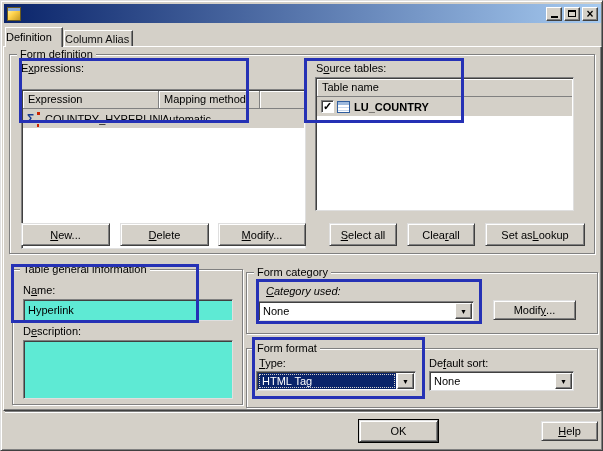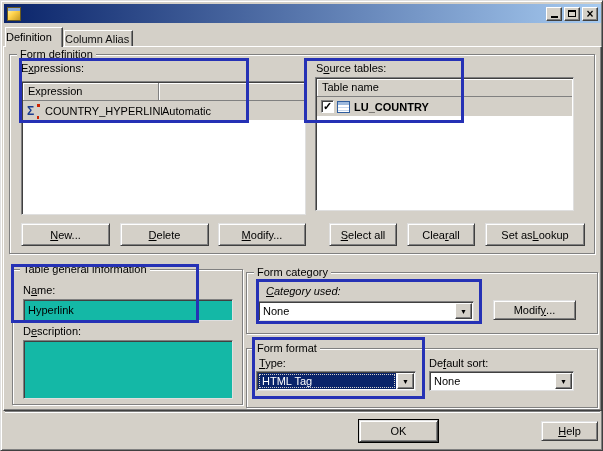--- a/index.html
+++ b/index.html
@@ -64,21 +64,21 @@
     background:
       linear-gradient(to bottom,#9db9dd 0 3px, rgba(0,0,0,0) 3px),
       repeating-linear-gradient(to bottom,#fff 0 2px,#c8d8ee 2px 3px); }
   .bold { font-weight:bold; }
   .btn { position:absolute; height:23px; background:#d4d0c8; padding:0;
     border:1px solid; border-color:#dfdfdf #404040 #404040 #dfdfdf;
     box-shadow: inset 1px 1px 0 #fff, inset -1px -1px 0 #808080;
     font-size:11px; display:flex; align-items:center; justify-content:center; white-space:nowrap; }
   .btn.small { height:20px; }
   .btn.default { box-shadow: 0 0 0 1px #000, inset 1px 1px 0 #fff, inset -1px -1px 0 #808080; }
-  .textfield { position:absolute; background:#14b8a6; border:1px solid;
+  .textfield { position:absolute; background:#5eead4; border:1px solid;
     border-color:#808080 #dfdfdf #dfdfdf #808080;
     box-shadow: inset 1px 1px 0 #404040;
     font-size:11px; padding:10px 4px; outline:none; }
   .combo { position:absolute; background:#fff; border:1px solid;
     border-color:#808080 #dfdfdf #dfdfdf #808080;
     box-shadow: inset 1px 1px 0 #404040; display:flex; }
   .combo-text { flex:1; display:flex; align-items:center; padding:0 4px; overflow:hidden; white-space:nowrap; }
   .combo-btn { width:17px; background:#d4d0c8; flex:0 0 auto; margin:1px;
     border:1px solid; border-color:#fff #404040 #404040 #fff;
     box-shadow: inset -1px -1px 0 #808080;
@@ -111,23 +111,24 @@
   </div>
 
   <div class="tab active">Definition</div>
   <div class="tab inactive">Column Alias</div>
   <div class="tab-body"></div>
 
   <div class="group" style="left:8px; top:53px; width:586px; height:200px;"></div>
   <span class="group-label" style="left:16px; top:47px;">Form definition</span>
 
   <span class="lbl" style="left:20px; top:61px;">E<u>x</u>pressions:</span>
-  <div class="listbox" style="left:20px; top:80px; width:285px; height:134px;">
+  <div class="listbox" style="left:20px; top:88px; width:285px; height:160px;">
     <div class="list-header">
       <div class="hcell" style="width:136px;">Expression</div>
+      <div class="hcell" style="width:101px;">Mapping method</div>
       <div class="hcell filler"></div>
     </div>
     <div class="list-row">
       <span class="sigma-icon">Σ</span>
       <span class="cell" style="width:117px;">COUNTRY_HYPERLINK</span>
       <span class="cell">Automatic</span>
     </div>
   </div>
 
   <span class="lbl" style="left:315px; top:61px;">S<u>o</u>urce tables:</span>

